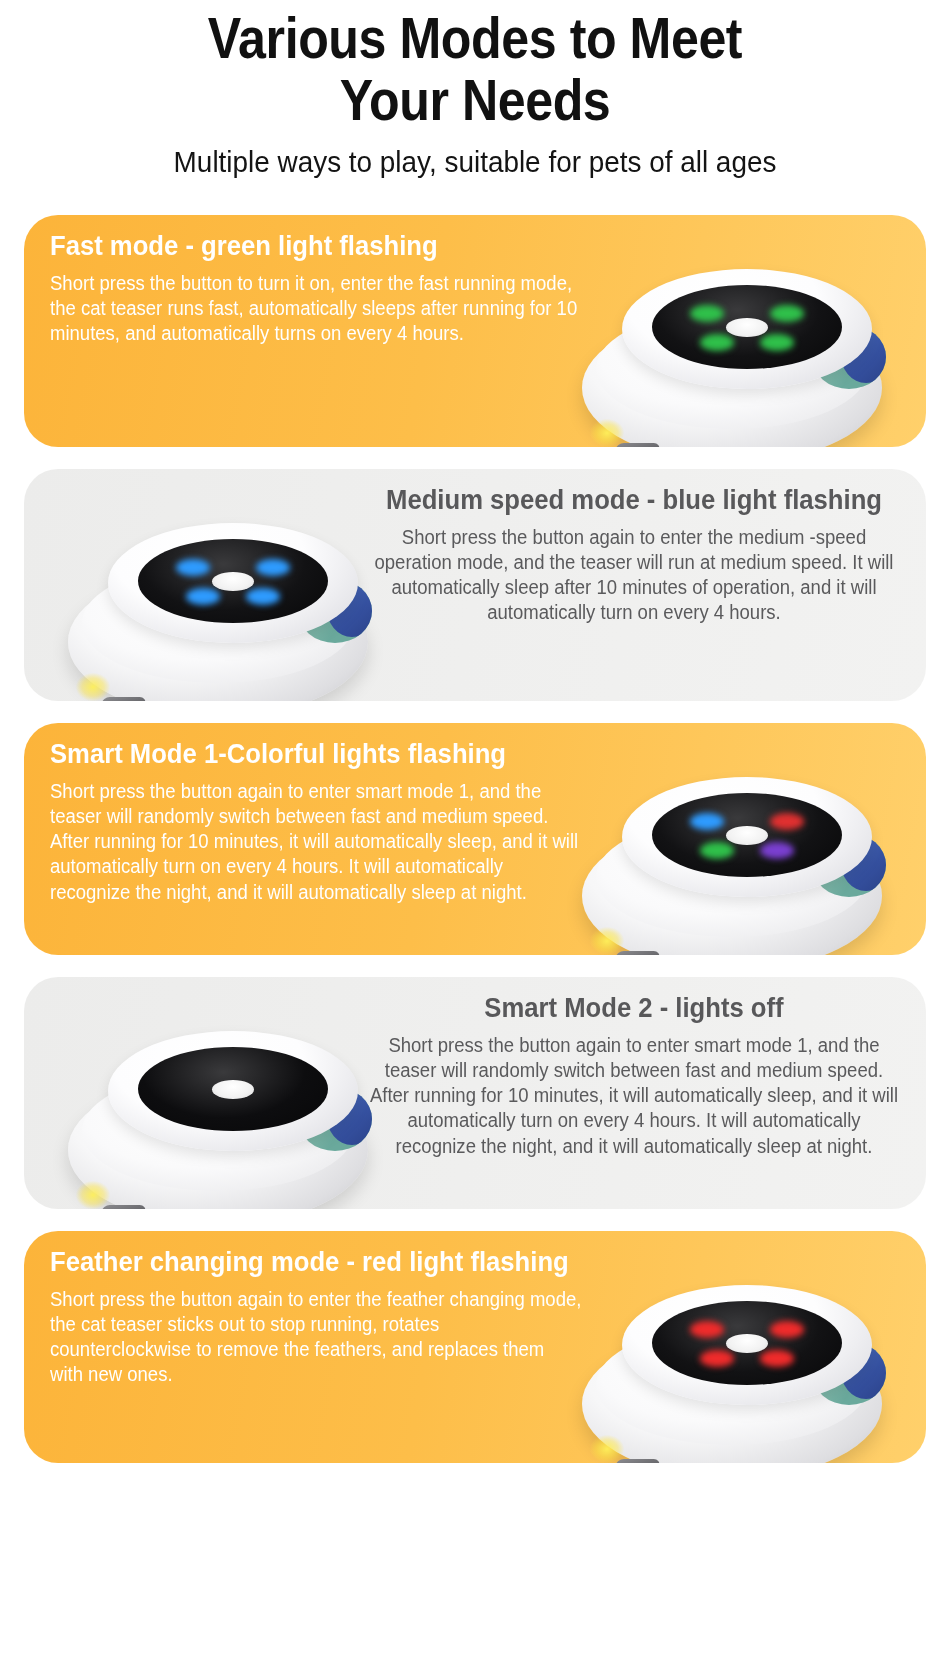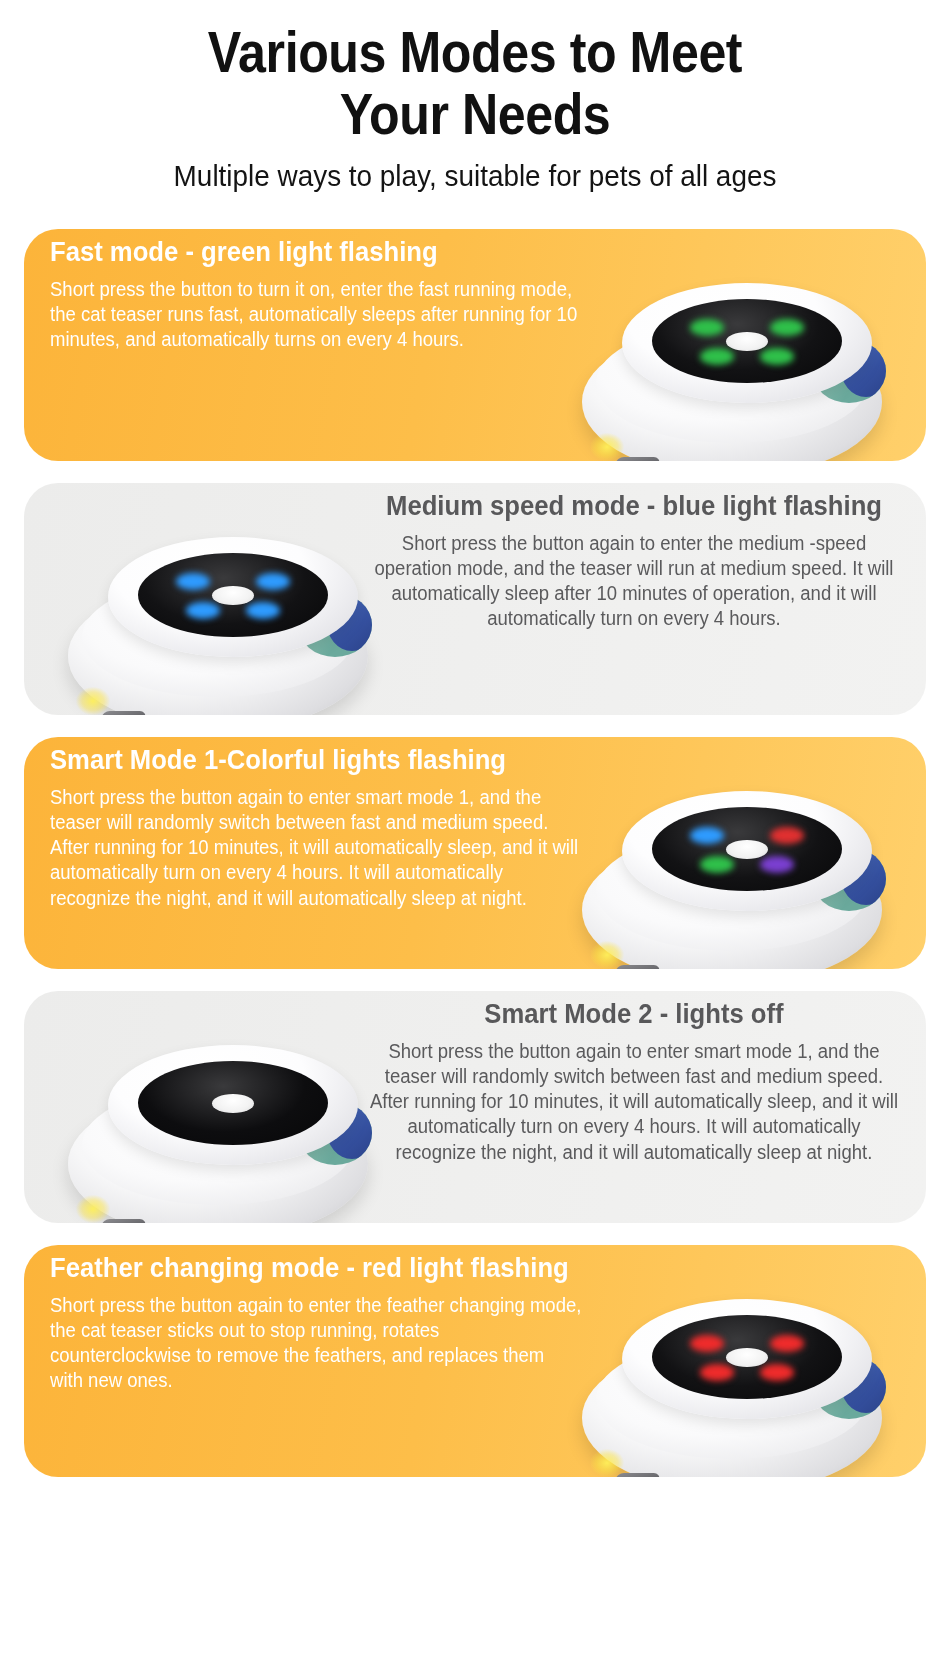--- a/index.html
+++ b/index.html
@@ -5,21 +5,21 @@
   * { margin:0; padding:0; box-sizing:border-box; }
   body {
     width:950px; height:1676px;
     background:#ffffff;
     font-family:"Liberation Sans", sans-serif;
     overflow:hidden;
   }
   .page { width:950px; height:1676px; position:relative; }
 
   
-  .header { padding-top:22px; text-align:center; }
+  .header { padding-top:8px; text-align:center; }
   .title {
     font-size:57px; font-weight:bold; color:#111;
     line-height:1.08; letter-spacing:-0.5px;
     transform:scaleX(0.88); transform-origin:center;
   }
   .subtitle {
     margin-top:14px;
     font-size:30px; color:#141414; font-weight:400;
     transform:scaleX(0.93); transform-origin:center;
   }
@@ -33,21 +33,21 @@
     border-radius:34px;
     overflow:hidden;
   }
   .card.orange {
     background:linear-gradient(100deg,#fcb43a 0%,#fdbe49 45%,#ffd06b 100%);
   }
   .card.grey {
     background:linear-gradient(100deg,#ececeb 0%,#efefee 50%,#f2f2f1 100%);
   }
   .card-text {
-    position:absolute; top:0; width:560px; padding-top:8px;
+    position:absolute; top:0; width:560px; padding-top:16px;
   }
   .card.left-text .card-text { left:26px; text-align:left; }
   .card.right-text .card-text { right:26px; text-align:center; }
 
   .card-title {
     font-weight:bold; font-size:27px; line-height:1.18;
     transform:scaleX(0.95); margin-bottom:8px;
   }
   .card.left-text .card-title { transform-origin:left center; }
   .card.right-text .card-title { transform-origin:right center; }

